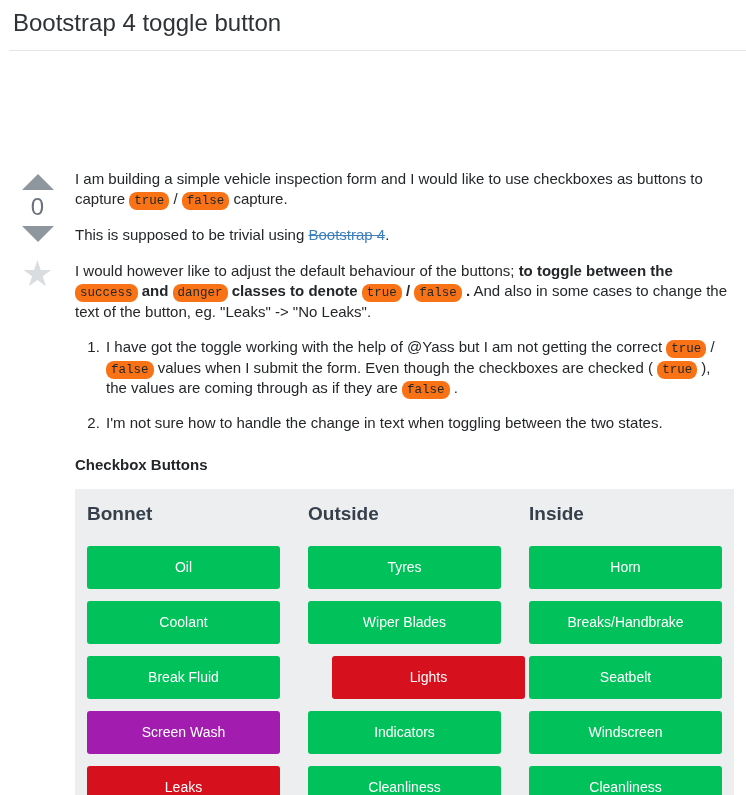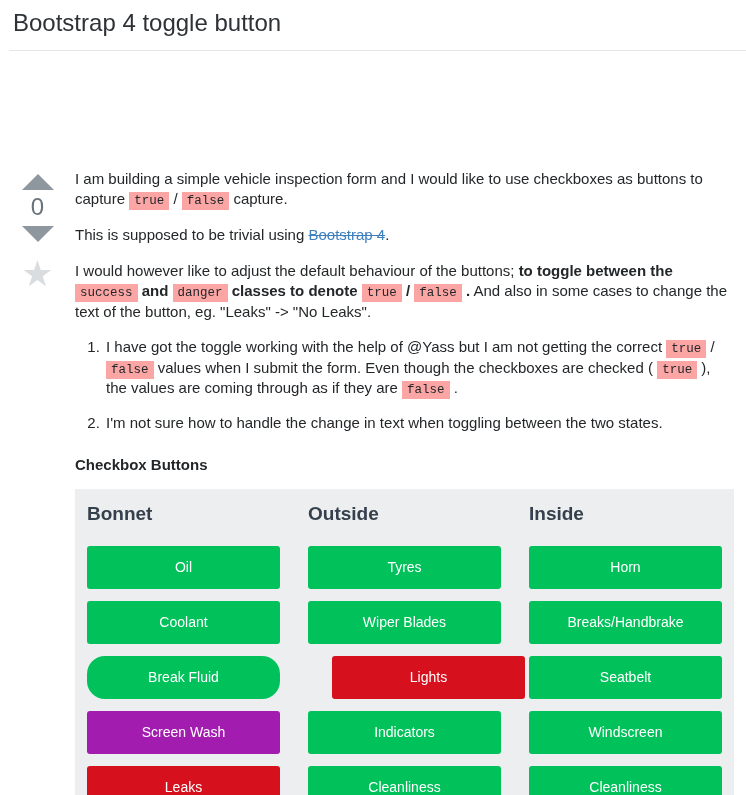--- a/index.html
+++ b/index.html
@@ -21,22 +21,22 @@
   .arrow-up { width: 0; height: 0; border-left: 16px solid transparent; border-right: 16px solid transparent; border-bottom: 16px solid #8e969e; cursor: pointer; }
   .arrow-down { width: 0; height: 0; border-left: 16px solid transparent; border-right: 16px solid transparent; border-top: 16px solid #8e969e; cursor: pointer; }
   .vote-count { font-size: 24px; color: #6a737c; margin: 4px 0 5px; line-height: 1.1; }
   .fav-star { font-size: 36px; color: #dadde0; line-height: 1; margin-top: 14px; cursor: pointer; user-select: none; }
 
   .post-body { flex: 1; font-size: 15px; line-height: 1.32; padding-right: 11px; }
   .post-body p { margin: 0 0 16px; }
   .post-body b { font-weight: 700; }
   code.inline {
     font-family: "Liberation Mono", "DejaVu Sans Mono", monospace;
-    font-size: 12.5px; background: #fca5a5; color: #242729;
-    padding: 2px 5px; border-radius: 0;
+    font-size: 12.5px; background: #f97316; color: #242729;
+    padding: 2px 5px; border-radius: 8px;
   }
   a.dead-link { color: #3e7fbe; text-decoration: line-through; cursor: pointer; }
 
   ol.issues { margin: 0 0 6px; padding-left: 29px; }
   ol.issues li { margin-bottom: 14px; padding-left: 2px; }
 
   .subheading { font-size: 15px; font-weight: 700; margin: 22px 0 15px; color: #242729; }
 
   .demo-panel { background: #eceeef; width: 659px; padding: 9px 12px 9px 12px; }
   .demo-grid { display: grid; grid-template-columns: 1fr 1fr 1fr; column-gap: 28px; }
@@ -74,21 +74,21 @@
         <li><span>I have got the toggle working with the help of @Yass but I am not getting the correct </span><code class="inline">true</code><span> / </span><code class="inline">false</code><span> values when I submit the form. Even though the checkboxes are checked ( </span><code class="inline">true</code><span> ), the values are coming through as if they are </span><code class="inline">false</code><span> .</span></li>
         <li><span>I'm not sure how to handle the change in text when toggling between the two states.</span></li>
       </ol>
     <div class="subheading">Checkbox Buttons</div>
     <div class="demo-panel">
       <div class="demo-grid">
           <div class="demo-col">
             <div class="demo-header">Bonnet</div>
             <button class="toggle-btn" style="background: rgb(0, 193, 90);">Oil</button>
             <button class="toggle-btn" style="background: rgb(0, 193, 90);">Coolant</button>
-            <button class="toggle-btn" style="background: rgb(0, 193, 90); border-radius: 18px;">Break Fluid</button>
+            <button class="toggle-btn" style="background: rgb(0, 193, 90);">Break Fluid</button>
             <button class="toggle-btn" style="background: #a21caf;">Screen Wash</button>
             <button class="toggle-btn" style="background: rgb(214, 16, 29);">Leaks</button>
           </div>
           <div class="demo-col">
             <div class="demo-header">Outside</div>
             <button class="toggle-btn" style="background: rgb(0, 193, 90);">Tyres</button>
             <button class="toggle-btn" style="background: rgb(0, 193, 90); text-align: right;">Wiper Blades</button>
             <button class="toggle-btn" style="background: rgb(214, 16, 29); margin-left: 24px;">Lights</button>
             <button class="toggle-btn" style="background: rgb(0, 193, 90);">Indicators</button>
             <button class="toggle-btn" style="background: rgb(0, 193, 90);">Cleanliness</button>

